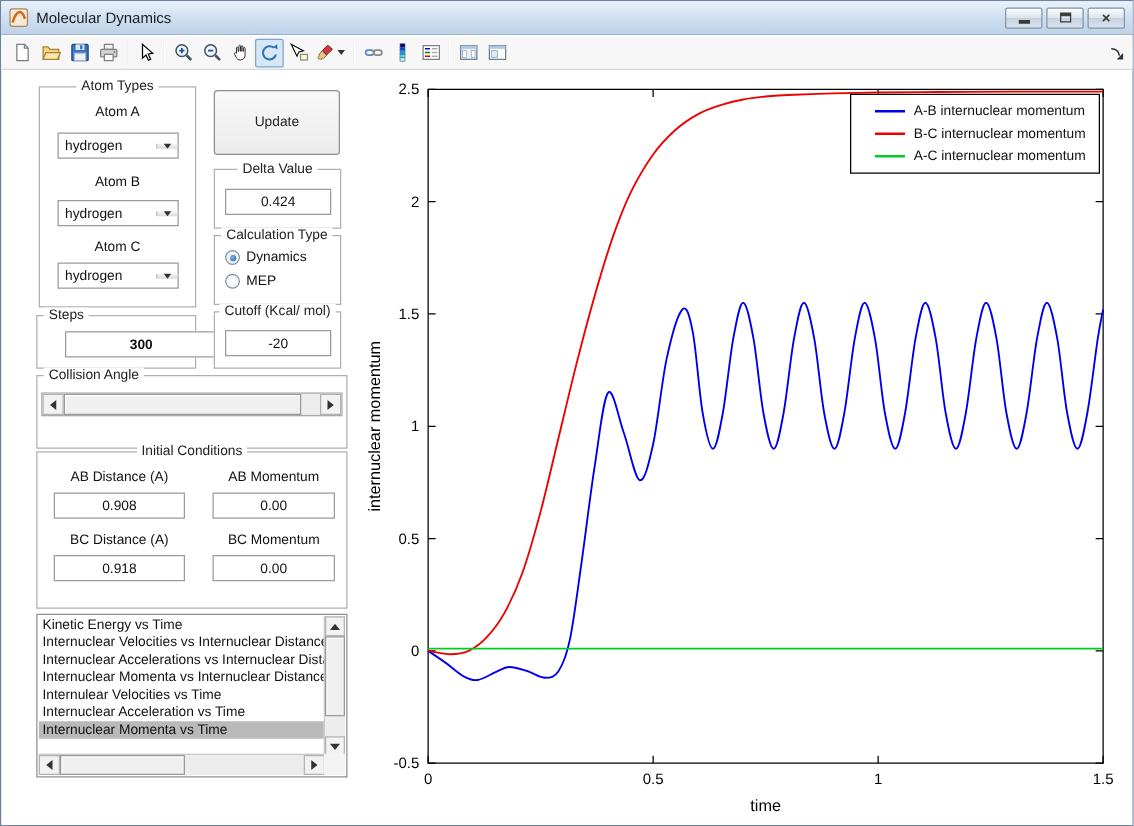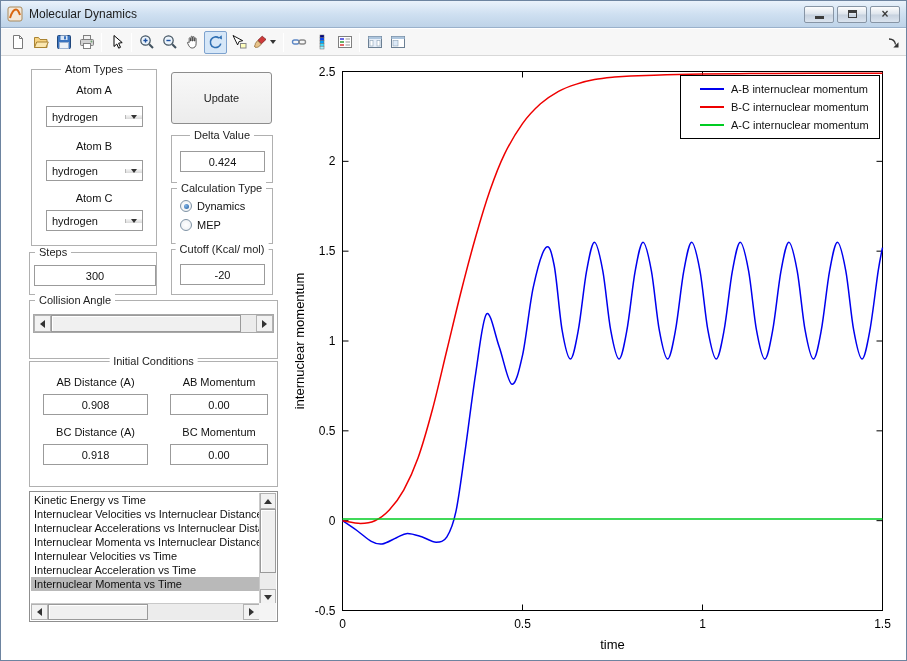--- a/index.html
+++ b/index.html
@@ -279,21 +279,21 @@
       <span>Dynamics</span>
     </div>
     <div class="radio-row" style="left:8px;top:30px">
       <span class="radio"></span>
       <span>MEP</span>
     </div>
   </div>
 
   <div class="gbox" style="left:28px;top:251px;width:128px;height:43px">
     <span class="gtitle left">Steps</span>
-    <input class="field" style="left: 4px; top: 12px; width: 122px;" value="300">
+    <input class="field" style="left: 22px; top: 12px; width: 122px; font-weight: bold;" value="300">
   </div>
 
   <div class="gbox" style="left:170px;top:248px;width:102px;height:46px">
     <span class="gtitle center">Cutoff (Kcal/ mol)</span>
     <input class="field" style="left: 8px; top: 14px; width: 85px;" value="-20">
   </div>
 
   <div class="gbox" style="left:28px;top:299px;width:249px;height:59px">
     <span class="gtitle left">Collision Angle</span>
     <div class="slider" style="left:3px;top:13px;width:241px;height:19px">

